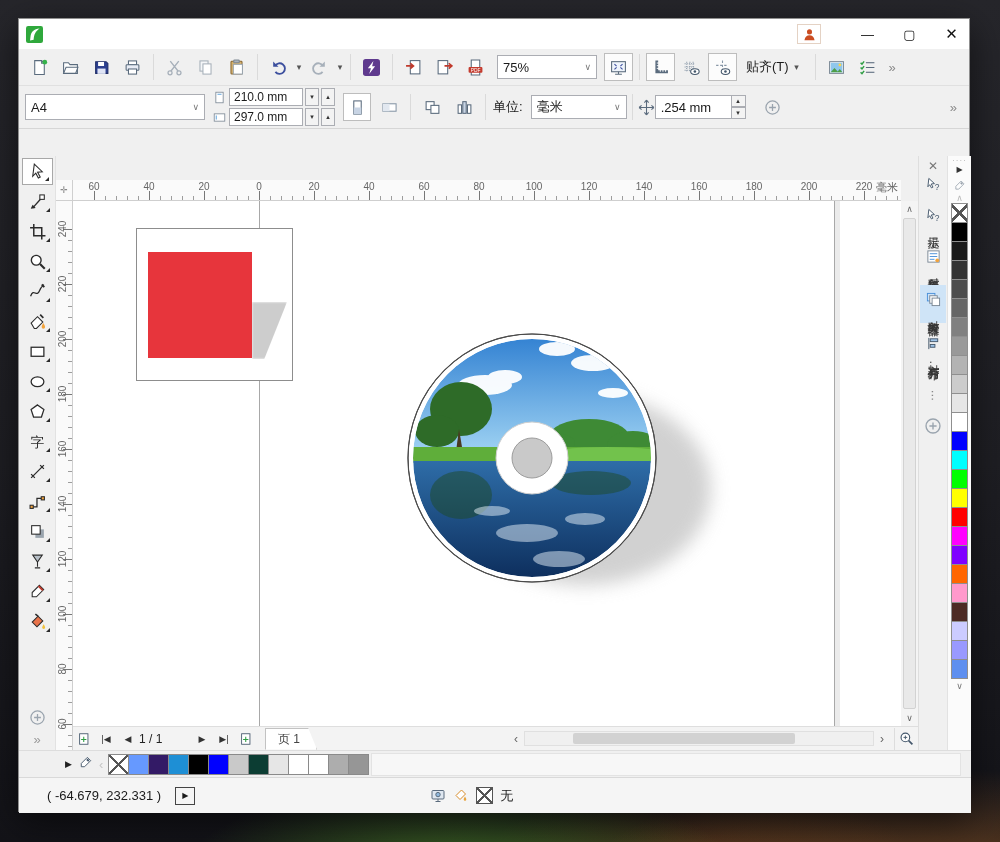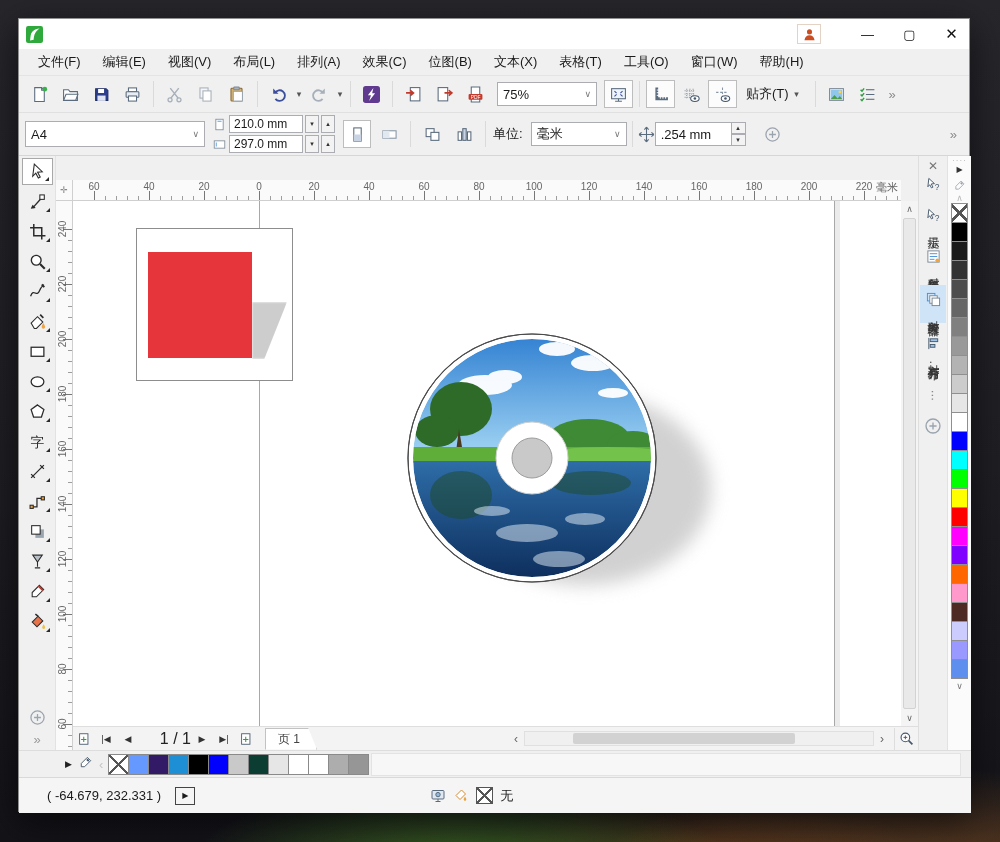--- a/index.html
+++ b/index.html
@@ -111,21 +111,21 @@
 .pchev{font-size:9px;color:#b9b9b9;height:11px}
 .swatch{width:17px;height:20px;border:1px solid #8f8f8f;margin-top:-1px;flex:none}
 .swatch.none,.xsw{background:
  linear-gradient(45deg,transparent 45%,#555 45% 55%,transparent 55%),
  linear-gradient(-45deg,transparent 45%,#555 45% 55%,transparent 55%),#fff}
 .pscroll{margin-top:2px;font-size:9px;color:#777}
 
 .navrow{position:absolute;left:54px;top:707px;width:845px;height:24px;background:#f3f3f3;border-top:1px solid #dedede;display:flex;align-items:center;font-size:11px;color:#444}
 .navbtn{min-width:22px;height:22px;display:flex;align-items:center;justify-content:center;font-size:9px;color:#333}
 .navbtn .ic{width:14px;height:14px}
-.counter{width:52px;text-align:right;font-size:16px;color:#222}
+.counter{width:52px;text-align:left;font-size:12px;color:#222}
 .pagetab{height:22px;background:#fff;border:1px solid #c2c2c2;border-bottom:none;padding:0 16px 0 12px;margin-left:8px;display:flex;align-items:center;font-size:12px;clip-path:polygon(0 0,calc(100% - 9px) 0,100% 100%,0 100%)}
 .hscrollwrap{display:flex;align-items:center;margin-left:auto}
 .hscrollbtn{width:16px;height:20px;display:flex;align-items:center;justify-content:center;color:#666;font-size:12px}
 .htrack{width:350px;height:15px;background:#f0f0f0;border:1px solid #e0e0e0;position:relative}
 .hthumb{position:absolute;left:48px;top:1px;width:222px;height:11px;background:#d2d2d2;border-radius:2px}
 .zoomfit{width:24px;height:22px;display:flex;align-items:center;justify-content:center;border-left:1px solid #ddd;margin-left:4px}
 .zoomfit .ic{width:15px;height:15px}
 .palrow{position:absolute;left:0;top:731px;width:952px;height:27px;background:#f0f0f0;border-top:1px solid #ddd;display:flex;align-items:center;padding-left:46px}
 .pr-fly{font-size:9px;color:#222;margin-right:6px}
 .pr-drop .ic{width:15px;height:15px}
@@ -173,35 +173,20 @@
               <circle cx="8" cy="5.2" r="2.7" fill="#cb4d22"></circle>
               <path d="M2.6 14c.5-3.5 2.7-5.1 5.4-5.1s4.9 1.6 5.4 5.1z" fill="#cb4d22"></path>
             </svg>
           </span>
         </span>
       <span class="wctl">—</span>
       <span class="wctl">▢</span>
       <span class="wctl close">✕</span>
     </div>
 
-    <div class="menubar">
-
-    <span class="menu-item" style="--i: 0;">文件(F)</span>
-        <span class="menu-item" style="--i: 1;">编辑(E)</span>
-        <span class="menu-item" style="--i: 2;">视图(V)</span>
-        <span class="menu-item" style="--i: 3;">布局(L)</span>
-        <span class="menu-item" style="--i: 4;">排列(A)</span>
-        <span class="menu-item" style="--i: 5;">效果(C)</span>
-        <span class="menu-item" style="--i: 6;">位图(B)</span>
-        <span class="menu-item" style="--i: 7;">文本(X)</span>
-        <span class="menu-item" style="--i: 8;">表格(T)</span>
-        <span class="menu-item" style="--i: 9;">工具(O)</span>
-        <span class="menu-item" style="--i: 10;">窗口(W)</span>
-        <span class="menu-item" style="--i: 11;">帮助(H)</span>
-      </div>
 
     <div class="toolbar">
       <span class="tbtn">
           <span class="ic">
             <svg viewBox="0 0 16 16">
               <path d="M3.5 1.5h6.5l2.5 2.5v10.5h-9z" fill="#fff" stroke="#5a6b7d"></path>
               <path d="M10 1.5v2.5h2.5" fill="none" stroke="#5a6b7d"></path>
               <circle cx="13" cy="3" r="2.2" fill="#35b24a"></circle>
             </svg>
           </span>

